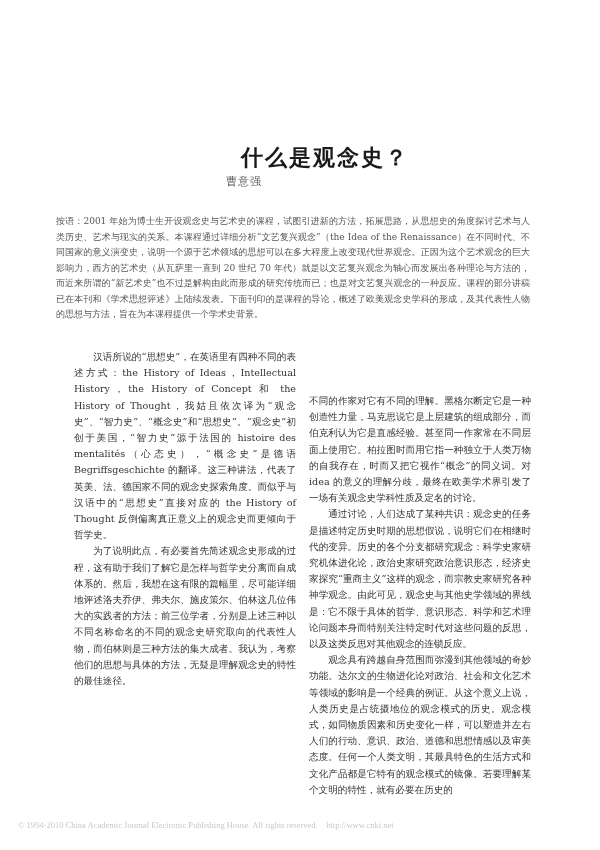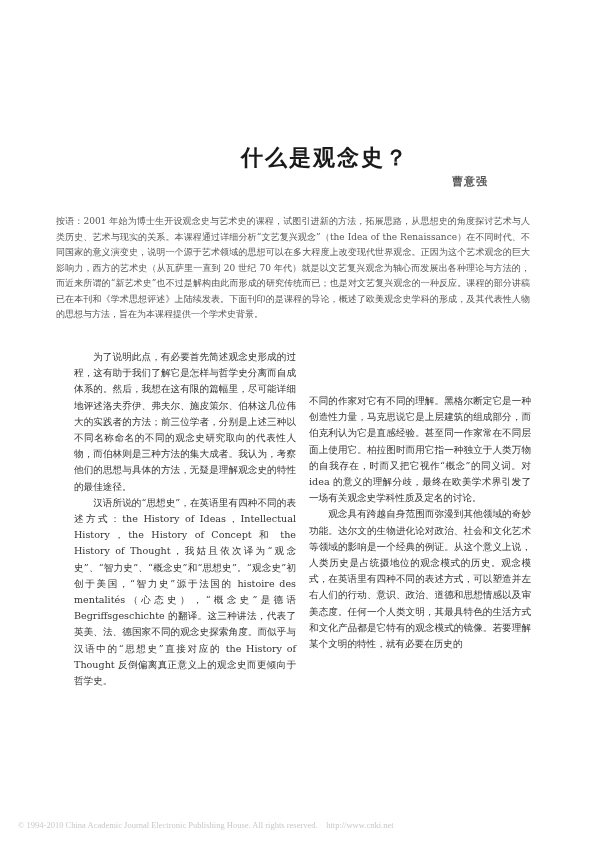--- a/index.html
+++ b/index.html
@@ -25,25 +25,24 @@
     font-size: 22px;
     letter-spacing: 2px;
     color: #1a1a1a;
     padding-left: 25px;
   }
   .author {
     position: absolute;
     top: 174px;
     left: 0;
     width: 488px;
-    text-align: right;
+    text-align: center;
     font-size: 11px;
     color: #555555;
     letter-spacing: 1px;
-    font-weight: bold;
   }
   .abstract {
     position: absolute;
     top: 214px;
     left: 56px;
     width: 474px;
     font-size: 9px;
     line-height: 15.5px;
     color: #555555;
     text-align: justify;
@@ -80,22 +79,23 @@
 </head>
 <body>
 
 <h1 class="page-title">什么是观念史？</h1>
 
 <div class="author">曹意强</div>
 
 <p class="abstract">按语：2001 年始为博士生开设观念史与艺术史的课程，试图引进新的方法，拓展思路，从思想史的角度探讨艺术与人类历史、艺术与现实的关系。本课程通过详细分析“文艺复兴观念”（the Idea of the Renaissance）在不同时代、不同国家的意义演变史，说明一个源于艺术领域的思想可以在多大程度上改变现代世界观念。正因为这个艺术观念的巨大影响力，西方的艺术史（从瓦萨里一直到 20 世纪 70 年代）就是以文艺复兴观念为轴心而发展出各种理论与方法的，而近来所谓的“新艺术史”也不过是解构由此而形成的研究传统而已；也是对文艺复兴观念的一种反应。课程的部分讲稿已在本刊和《学术思想评述》上陆续发表。下面刊印的是课程的导论，概述了欧美观念史学科的形成，及其代表性人物的思想与方法，旨在为本课程提供一个学术史背景。</p>
 
 <div class="column col-left">
+  <p>汉语所说的“思想史”，在英语里有四种不同的表述方式：the History of Ideas，Intellectual History，the History of Concept 和 the History of Thought，我姑且依次译为“观念史”、“智力史”、“概念史”和“思想史”。“观念史”初创于美国，“智力史”源于法国的 histoire des mentalités（心态史），“概念史”是德语 Begriffsgeschichte 的翻译。这三种讲法，代表了英美、法、德国家不同的观念史探索角度。而似乎与汉语中的“思想史”直接对应的 the History of Thought 反倒偏离真正意义上的观念史而更倾向于哲学史。</p>
   <p>为了说明此点，有必要首先简述观念史形成的过程，这有助于我们了解它是怎样与哲学史分离而自成体系的。然后，我想在这有限的篇幅里，尽可能详细地评述洛夫乔伊、弗夫尔、施皮策尔、伯林这几位伟大的实践者的方法；前三位学者，分别是上述三种以不同名称命名的不同的观念史研究取向的代表性人物，而伯林则是三种方法的集大成者。我认为，考察他们的思想与具体的方法，无疑是理解观念史的特性的最佳途径。</p>
-  <p>汉语所说的“思想史”，在英语里有四种不同的表述方式：the History of Ideas，Intellectual History，the History of Concept 和 the History of Thought，我姑且依次译为“观念史”、“智力史”、“概念史”和“思想史”。“观念史”初创于美国，“智力史”源于法国的 histoire des mentalités（心态史），“概念史”是德语 Begriffsgeschichte 的翻译。这三种讲法，代表了英美、法、德国家不同的观念史探索角度。而似乎与汉语中的“思想史”直接对应的 the History of Thought 反倒偏离真正意义上的观念史而更倾向于哲学史。</p>
 </div>
 
 <div class="column col-right">
   <p class="cont">不同的作家对它有不同的理解。黑格尔断定它是一种创造性力量，马克思说它是上层建筑的组成部分，而伯克利认为它是直感经验。甚至同一作家常在不同层面上使用它。柏拉图时而用它指一种独立于人类万物的自我存在，时而又把它视作“概念”的同义词。对 idea 的意义的理解分歧，最终在欧美学术界引发了一场有关观念史学科性质及定名的讨论。</p>
-  <p>观念具有跨越自身范围而弥漫到其他领域的奇妙功能。达尔文的生物进化论对政治、社会和文化艺术等领域的影响是一个经典的例证。从这个意义上说，人类历史是占统摄地位的观念模式的历史。观念模式，在英语里有四种不同的表述方式，可以塑造并左右人们的行动、意识、政治、道德和思想情感以及审美态度。任何一个人类文明，其最具特色的生活方式和文化产品都是它特有的观念模式的镜像。若要理解某个文明的特性，就有必要在历史的</p>
+  <p>通过讨论，人们达成了某种共识：观念史的任务是描述特定历史时期的思想假说，说明它们在相继时代的变异。历史的各个分支都研究观念：科学史家研究机体进化论，政治史家研究政治意识形态，经济史家探究“重商主义”这样的观念，而宗教史家研究各种神学观念。由此可见，观念史与其他史学领域的界线是：它不限于具体的哲学、意识形态、科学和艺术理论问题本身而特别关注特定时代对这些问题的反思，以及这类反思对其他观念的连锁反应。</p>
+  <p>观念具有跨越自身范围而弥漫到其他领域的奇妙功能。达尔文的生物进化论对政治、社会和文化艺术等领域的影响是一个经典的例证。从这个意义上说，人类历史是占统摄地位的观念模式的历史。观念模式，如同物质因素和历史变化一样，可以塑造并左右人们的行动、意识、政治、道德和思想情感以及审美态度。任何一个人类文明，其最具特色的生活方式和文化产品都是它特有的观念模式的镜像。若要理解某个文明的特性，就有必要在历史的</p>
 </div>
 
 <div class="footer">© 1994-2010 China Academic Journal Electronic Publishing House. All rights reserved.    http://www.cnki.net</div>
 
 </body></html>

